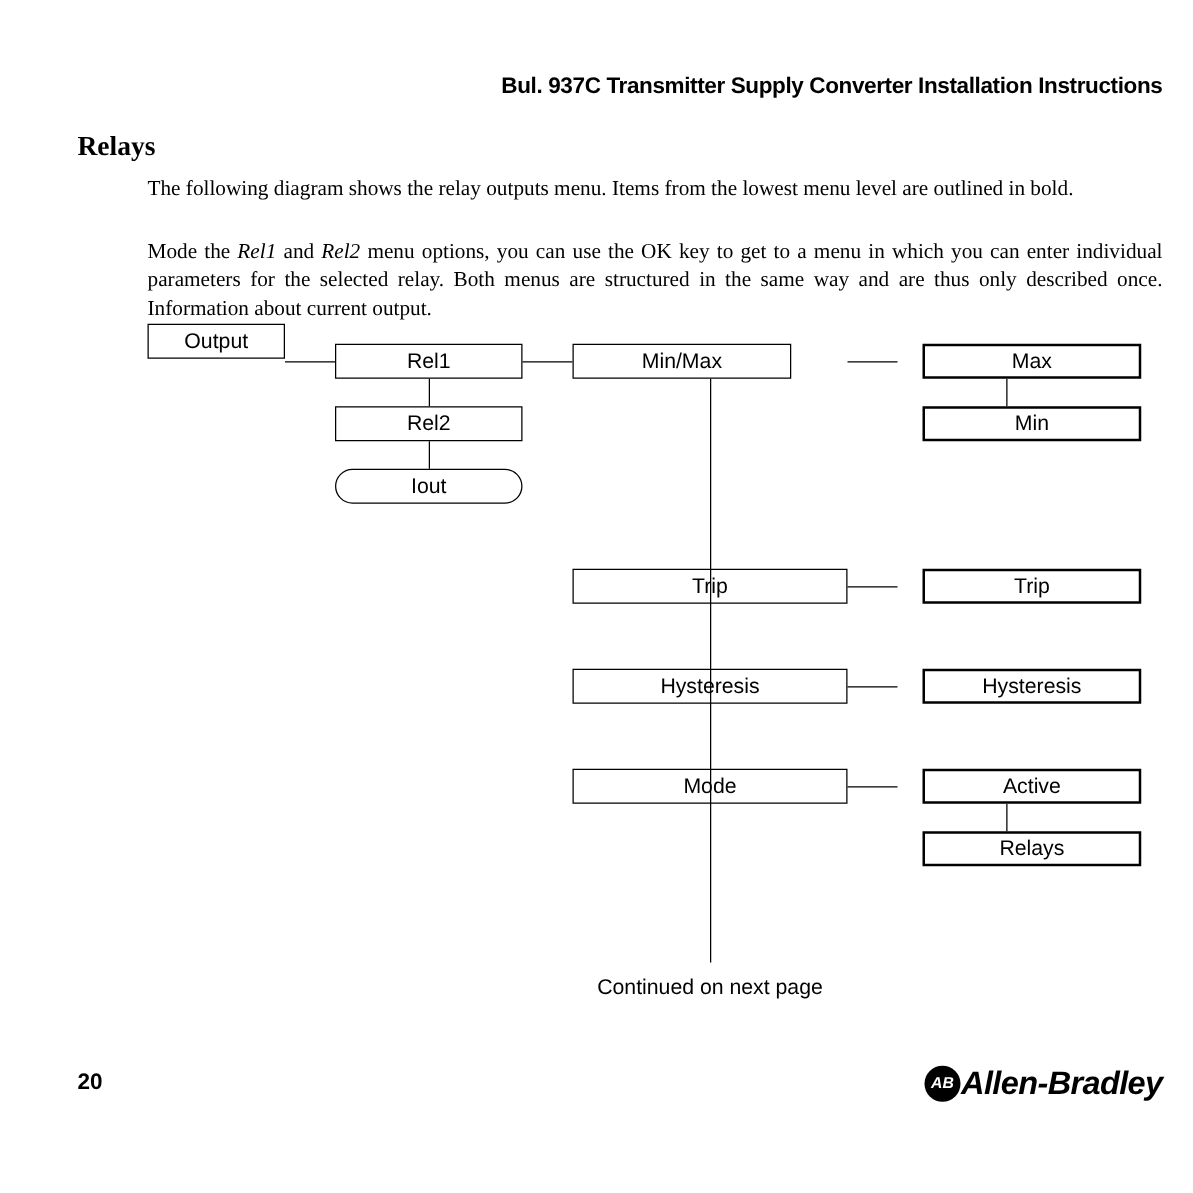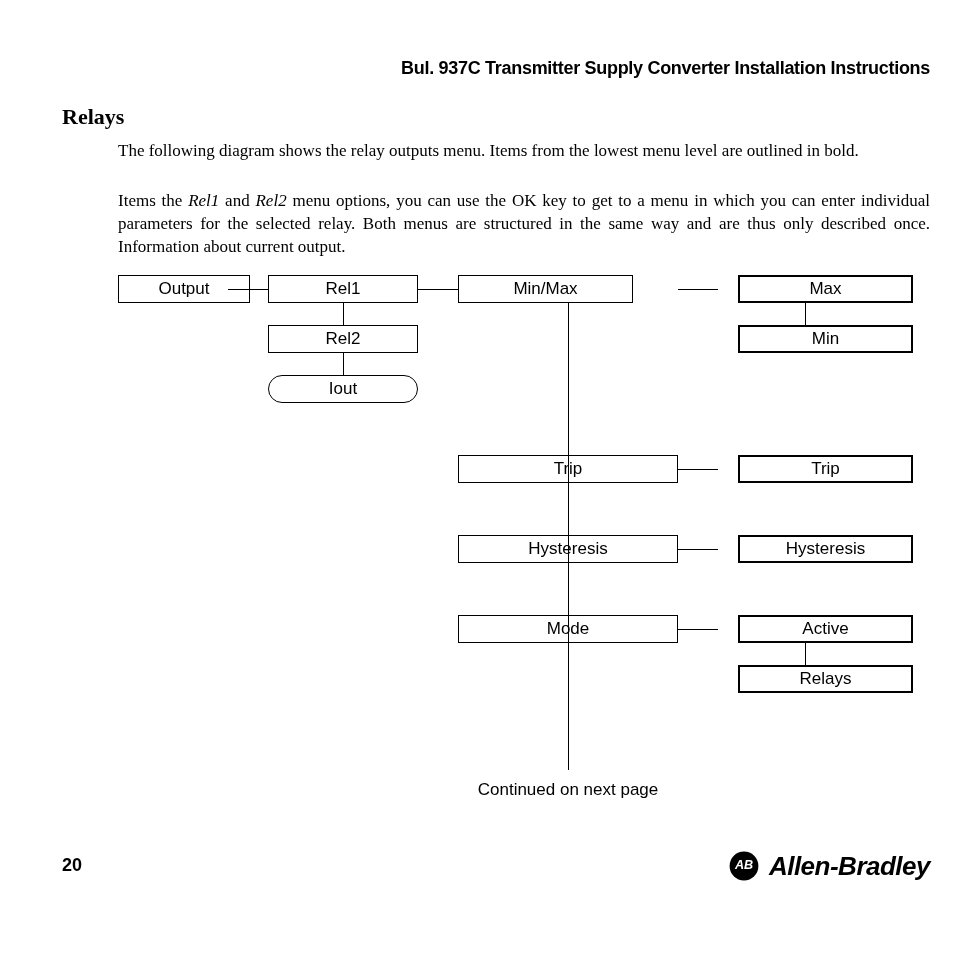--- a/index.html
+++ b/index.html
@@ -86,22 +86,21 @@
     bottom: 78px;
     font-family: Arial, Helvetica, sans-serif;
     font-weight: 700;
     font-size: 18px;
   }
   .footer-brand {
     position: absolute;
     right: 62px;
     bottom: 72px;
     display: flex;
-    align-items: flex-start;
-    gap: 10px;
+    align-items: center;
     margin-top: 28px;
   }
   .ab-logo {
     width: 30px;
     height: 30px;
     display: inline-flex;
     align-items: center;
     justify-content: center;
   }
   .brand-text {
@@ -117,26 +116,26 @@
 
 <div class="page">
 
   <div class="header-title">Bul. 937C Transmitter Supply Converter Installation Instructions</div>
 
   <div class="section-title">Relays</div>
 
   <div class="para para1">The following diagram shows the relay outputs menu. Items from the lowest menu level are outlined in bold.</div>
 
   <div class="para para2">
-    <span>Items the </span><span class="italic">Rel1</span><span> and </span><span class="italic">Rel2</span><span> menu options, you can use the OK key to get to a menu in which you can enter individual parameters for the selected relay. Both menus are structured in the same way and are thus only described once. Information about current output.</span>
+    <span>Mode the </span><span class="italic">Rel1</span><span> and </span><span class="italic">Rel2</span><span> menu options, you can use the OK key to get to a menu in which you can enter individual parameters for the selected relay. Both menus are structured in the same way and are thus only described once. Information about current output.</span>
   </div>
 
   <div class="diagram">
 
-    <div class="box" style="left:118px; top:275px; width:132px; height:28px;">Output</div>
+    <div class="box" style="left:118px; top:259px; width:110px; height:28px;">Output</div>
 
     <div class="box" style="left:268px; top:275px; width:150px; height:28px;">Rel1</div>
     <div class="box" style="left:268px; top:325px; width:150px; height:28px;">Rel2</div>
     <div class="box" style="left:268px; top:375px; width:150px; height:28px;border-radius:14px;">Iout</div>
 
     <div class="box" style="left:458px; top:275px; width:175px; height:28px;">Min/Max</div>
     <div class="box" style="left:458px; top:455px; width:220px; height:28px;">Trip</div>
     <div class="box" style="left:458px; top:535px; width:220px; height:28px;">Hysteresis</div>
     <div class="box" style="left:458px; top:615px; width:220px; height:28px;">Mode</div>
 

